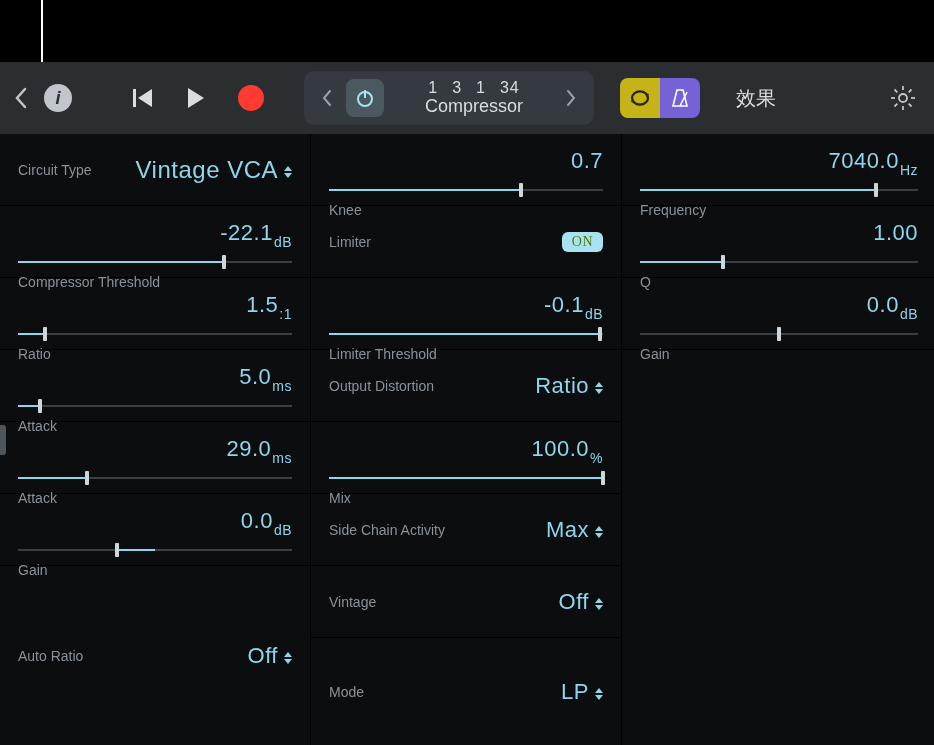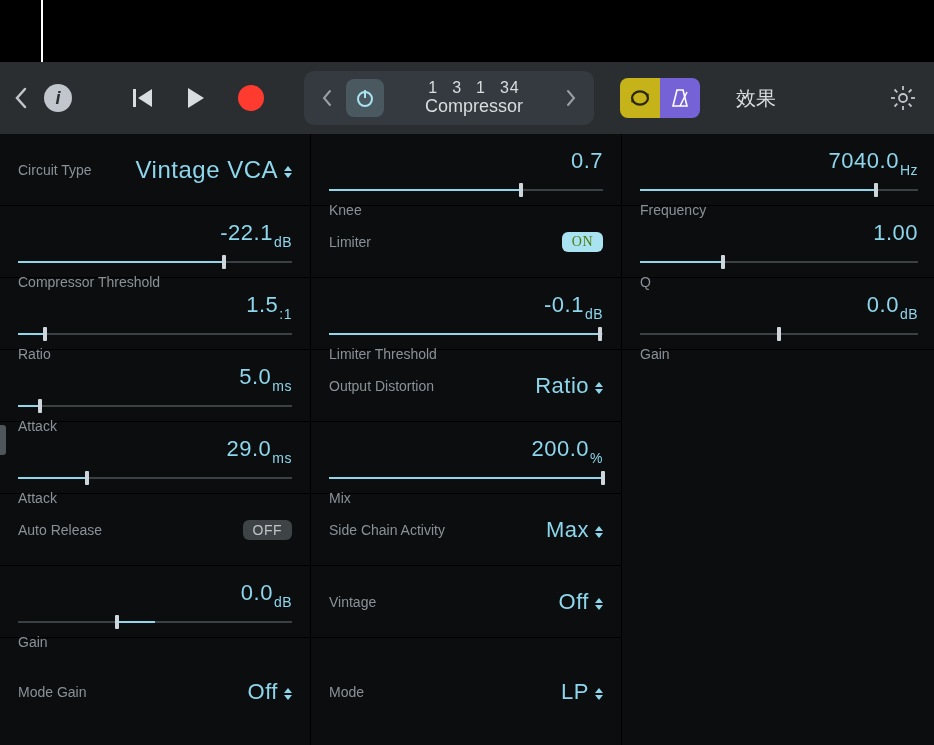--- a/index.html
+++ b/index.html
@@ -274,41 +274,35 @@
       <div class="value">
           <span>29.0</span>
           <span class="unit-sm">ms</span>
         </div>
       <div class="track">
           <div class="fill" style="width:25%"></div>
           <div class="thumb" style="left:25%"></div>
         </div>
     </div>
 
-    <div class="cell toggle">
-      <div class="label">Auto Release</div>
-      <div class="value">
-          <span class="chip off">OFF</span>
-        </div>
-    </div>
 
     <div class="cell slider">
       <div class="label">Gain</div>
       <div class="value">
           <span>0.0</span>
           <span class="unit-sm">dB</span>
         </div>
       <div class="track">
           <div class="fill" style="left:36%;width:14%"></div>
           <div class="thumb" style="left:36%"></div>
         </div>
     </div>
 
     <div class="cell dropdown fill">
-      <div class="label">Mode Gain</div>
+      <div class="label">Auto Ratio</div>
       <div class="value">
         <span>Off</span>
         <span class="select-arrows">
             <span class="up"></span>
             <span class="dn"></span>
           </span>
       </div>
     </div>
   </div>
 
@@ -351,21 +345,21 @@
         <span class="select-arrows">
             <span class="up"></span>
             <span class="dn"></span>
           </span>
       </div>
     </div>
 
     <div class="cell slider">
       <div class="label">Mix</div>
       <div class="value">
-          <span>200.0</span>
+          <span>100.0</span>
           <span class="unit-sm">%</span>
         </div>
       <div class="track">
           <div class="fill" style="width:100%"></div>
           <div class="thumb" style="left:100%"></div>
         </div>
     </div>
 
     <div class="cell dropdown">
       <div class="label">Side Chain Activity</div>

